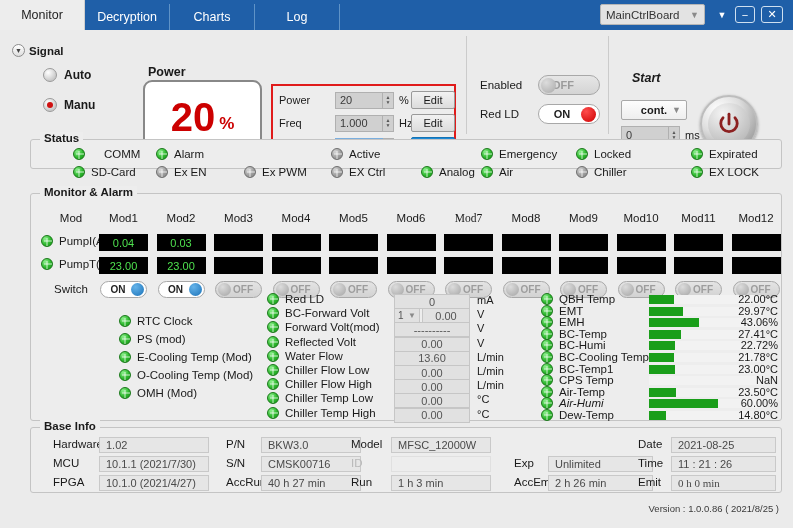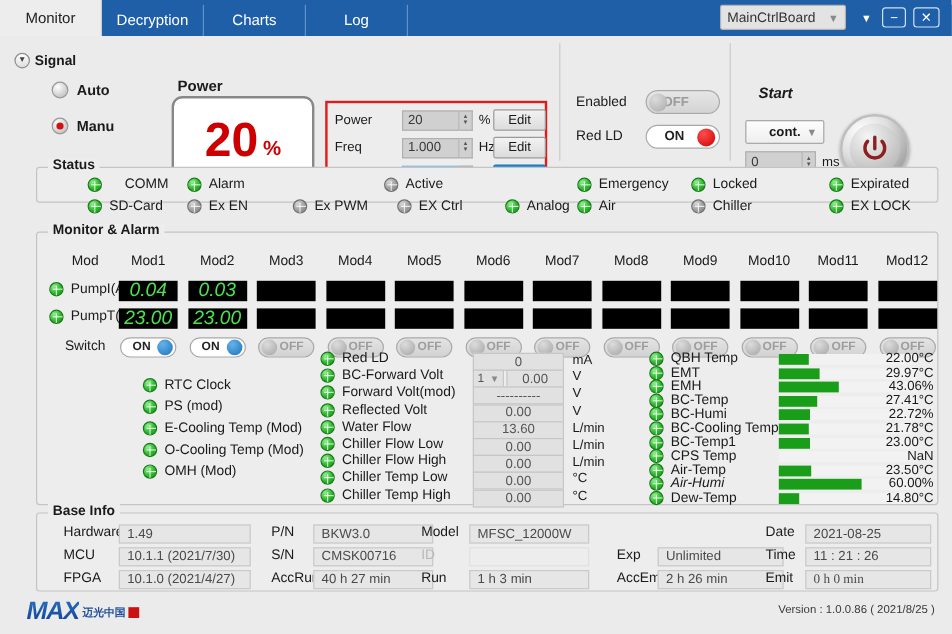--- a/index.html
+++ b/index.html
@@ -159,23 +159,22 @@
   .led.gray {
     background:radial-gradient(circle at 32% 28%, #d6d6d6 0%, #9e9e9e 55%, #7d7d7d 100%);
     border-color:#6f6f6f;
   }
   .stitem { position:absolute; display:flex; align-items:center; gap:6px; font-size:11.5px; }
 
   
   .mhdr { position:absolute; font-size:11.5px; text-align:center; }
   .vbox {
     position:absolute; height:17px; background:#000000;
-    color:#4ee04e; font-size:16px; display:flex; align-items:center; justify-content:center;
+    color:#4ee04e; font-size:11px; display:flex; align-items:center; justify-content:center;
     font-family:"Liberation Sans", sans-serif;
-    font-style:italic;
   }
   .swtoggle {
     position:absolute; width:47px; height:17px; border-radius:9px; border:1px solid #a8a8a8;
     display:flex; align-items:center; position:absolute;
   }
   .swtoggle.on { background:#ffffff; }
   .swtoggle.off{ background:linear-gradient(#e4e4e4,#d2d2d2); }
   .swtoggle .k { width:13px; height:13px; border-radius:50%; position:absolute; }
   .swtoggle.on .k  { right:2px; background:radial-gradient(circle at 35% 30%,#64b3ea,#1b72b8); }
   .swtoggle.off .k { left:2px;  background:radial-gradient(circle at 35% 30%,#dcdcdc,#a4a4a4); }
@@ -339,21 +338,21 @@
     <span class="gtitle">Status</span>
     <div id="status-row1">
         <div class="stitem" style="left: 42px; top: 8px; gap: 19px;">
           <span class="led"></span>
           <span>COMM</span>
         </div>
         <div class="stitem" style="left: 125px; top: 8px;">
           <span class="led"></span>
           <span>Alarm</span>
         </div>
-        <div class="stitem" style="left: 289px; top: 8px;">
+        <div class="stitem" style="left: 300px; top: 8px;">
           <span class="led gray"></span>
           <span>Active</span>
         </div>
         <div class="stitem" style="left: 450px; top: 8px;">
           <span class="led"></span>
           <span>Emergency</span>
         </div>
         <div class="stitem" style="left: 545px; top: 8px;">
           <span class="led"></span>
           <span>Locked</span>
@@ -402,21 +401,21 @@
   <div class="gbox" style="left:30px; top:193px; width:752px; height:228px;">
     <span class="gtitle">Monitor &amp; Alarm</span>
     <div id="mod-table">
         <div class="mhdr" style="left:10px; top:18px; width:60px;">Mod</div>
         <div class="mhdr" style="left:68px; top:18px; width:49px;">Mod1</div>
         <div class="mhdr" style="left:125.5px; top:18px; width:49px;">Mod2</div>
         <div class="mhdr" style="left:183px; top:18px; width:49px;">Mod3</div>
         <div class="mhdr" style="left:240.5px; top:18px; width:49px;">Mod4</div>
         <div class="mhdr" style="left:298px; top:18px; width:49px;">Mod5</div>
         <div class="mhdr" style="left:355.5px; top:18px; width:49px;">Mod6</div>
-        <div class="mhdr" style="left:413px; top:18px; width:49px;">Mod7</div>
+        <div class="mhdr" style="left:413px; top:18px; width:49px;font-family:Liberation Serif, serif;">Mod7</div>
         <div class="mhdr" style="left:470.5px; top:18px; width:49px;">Mod8</div>
         <div class="mhdr" style="left:528px; top:18px; width:49px;">Mod9</div>
         <div class="mhdr" style="left:585.5px; top:18px; width:49px;">Mod10</div>
         <div class="mhdr" style="left:643px; top:18px; width:49px;">Mod11</div>
         <div class="mhdr" style="left:700.5px; top:18px; width:49px;">Mod12</div>
         <div class="stitem" style="left:10px; top:41px;">
           <span class="led"></span>
           <span>PumpI(A)</span>
         </div>
         <div class="vbox" style="left:68px; top:40px; width:49px;">0.04</div>
@@ -665,21 +664,21 @@
           <div class="fill" style="width:17.02px;"></div>
         </div>
         <div class="bartext" style="left:685px; top:215px; width:62px;">14.80°C</div>
       </div>
   </div>
 
   <div class="gbox" style="left:30px; top:427px; width:752px; height:66px;">
     <span class="gtitle">Base Info</span>
     <div id="base-info">
         <div class="bilab" style="left:22px; top:10px;">Hardware</div>
-        <div class="bifield" style="left:68px; top:9px; width:110px;">1.49</div>
+        <div class="bifield" style="left:68px; top:9px; width:110px;">1.02</div>
         <div class="bilab" style="left:22px; top:29px;">MCU</div>
         <div class="bifield" style="left:68px; top:28px; width:110px;">10.1.1 (2021/7/30)</div>
         <div class="bilab" style="left:22px; top:48px;">FPGA</div>
         <div class="bifield" style="left:68px; top:47px; width:110px;">10.1.0 (2021/4/27)</div>
         <div class="bilab" style="left:195px; top:10px;">P/N</div>
         <div class="bifield" style="left:230px; top:9px; width:100px;">BKW3.0</div>
         <div class="bilab" style="left:195px; top:29px;">S/N</div>
         <div class="bifield" style="left:230px; top:28px; width:100px;">CMSK00716</div>
         <div class="bilab" style="left:195px; top:48px;">AccRun</div>
         <div class="bifield" style="left:230px; top:47px; width:100px;">40 h 27 min</div>
@@ -695,20 +694,15 @@
         <div class="bifield" style="left:517px; top:47px; width:105px;">2 h 26 min</div>
         <div class="bilab" style="left:607px; top:10px;">Date</div>
         <div class="bifield" style="left:640px; top:9px; width:105px;">2021-08-25</div>
         <div class="bilab" style="left:607px; top:29px;">Time</div>
         <div class="bifield" style="left:640px; top:28px; width:105px;">11 : 21 : 26</div>
         <div class="bilab" style="left:607px; top:48px;">Emit</div>
         <div class="bifield" style="left:640px; top:47px; width:105px;font-family:Liberation Serif, serif;">0 h 0 min</div>
       </div>
   </div>
 
-  <div class="logo">
-    <span class="mx">MAX</span>
-    <span class="cn">迈光中国</span>
-    <span class="sq"></span>
-  </div>
   <div class="verline">Version :   1.0.0.86  ( 2021/8/25 )</div>
 
 </div>
 
 </body></html>

